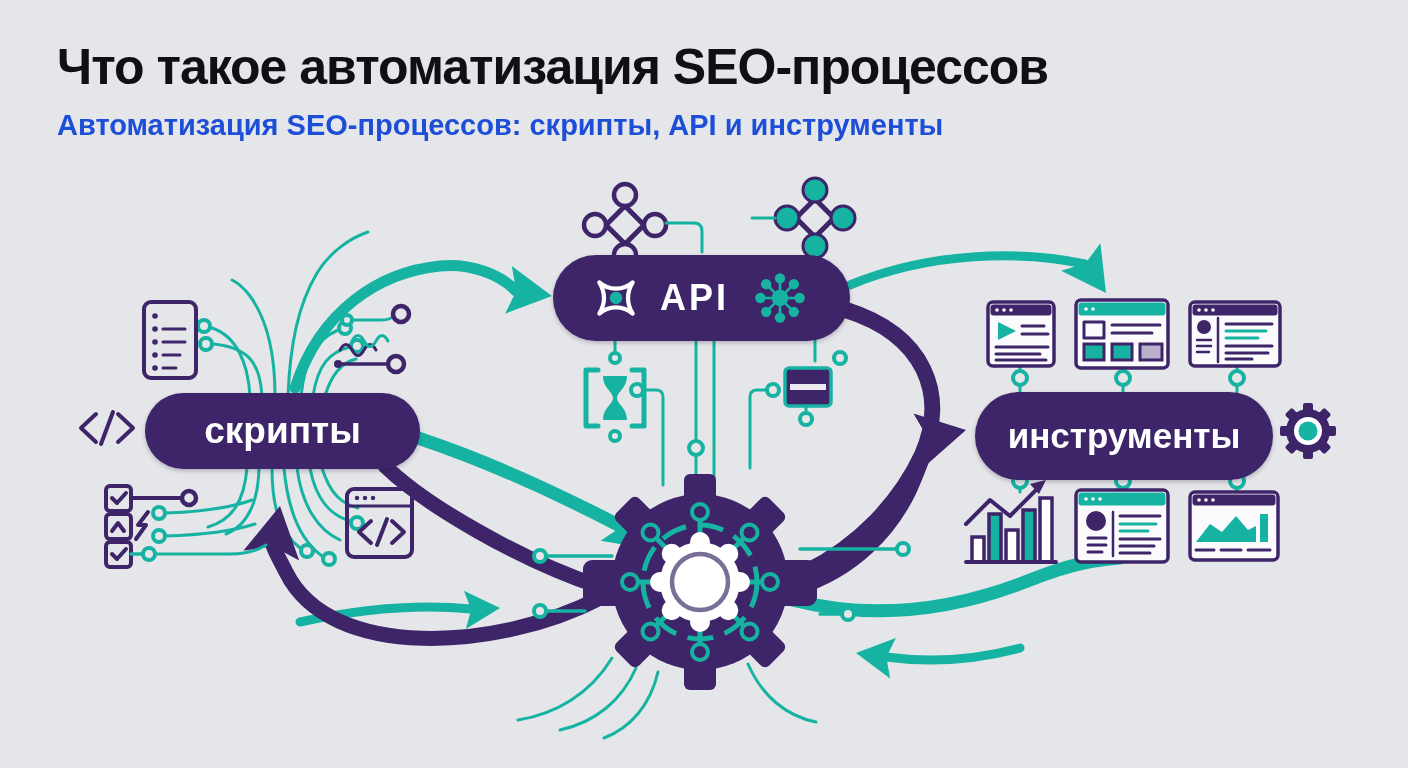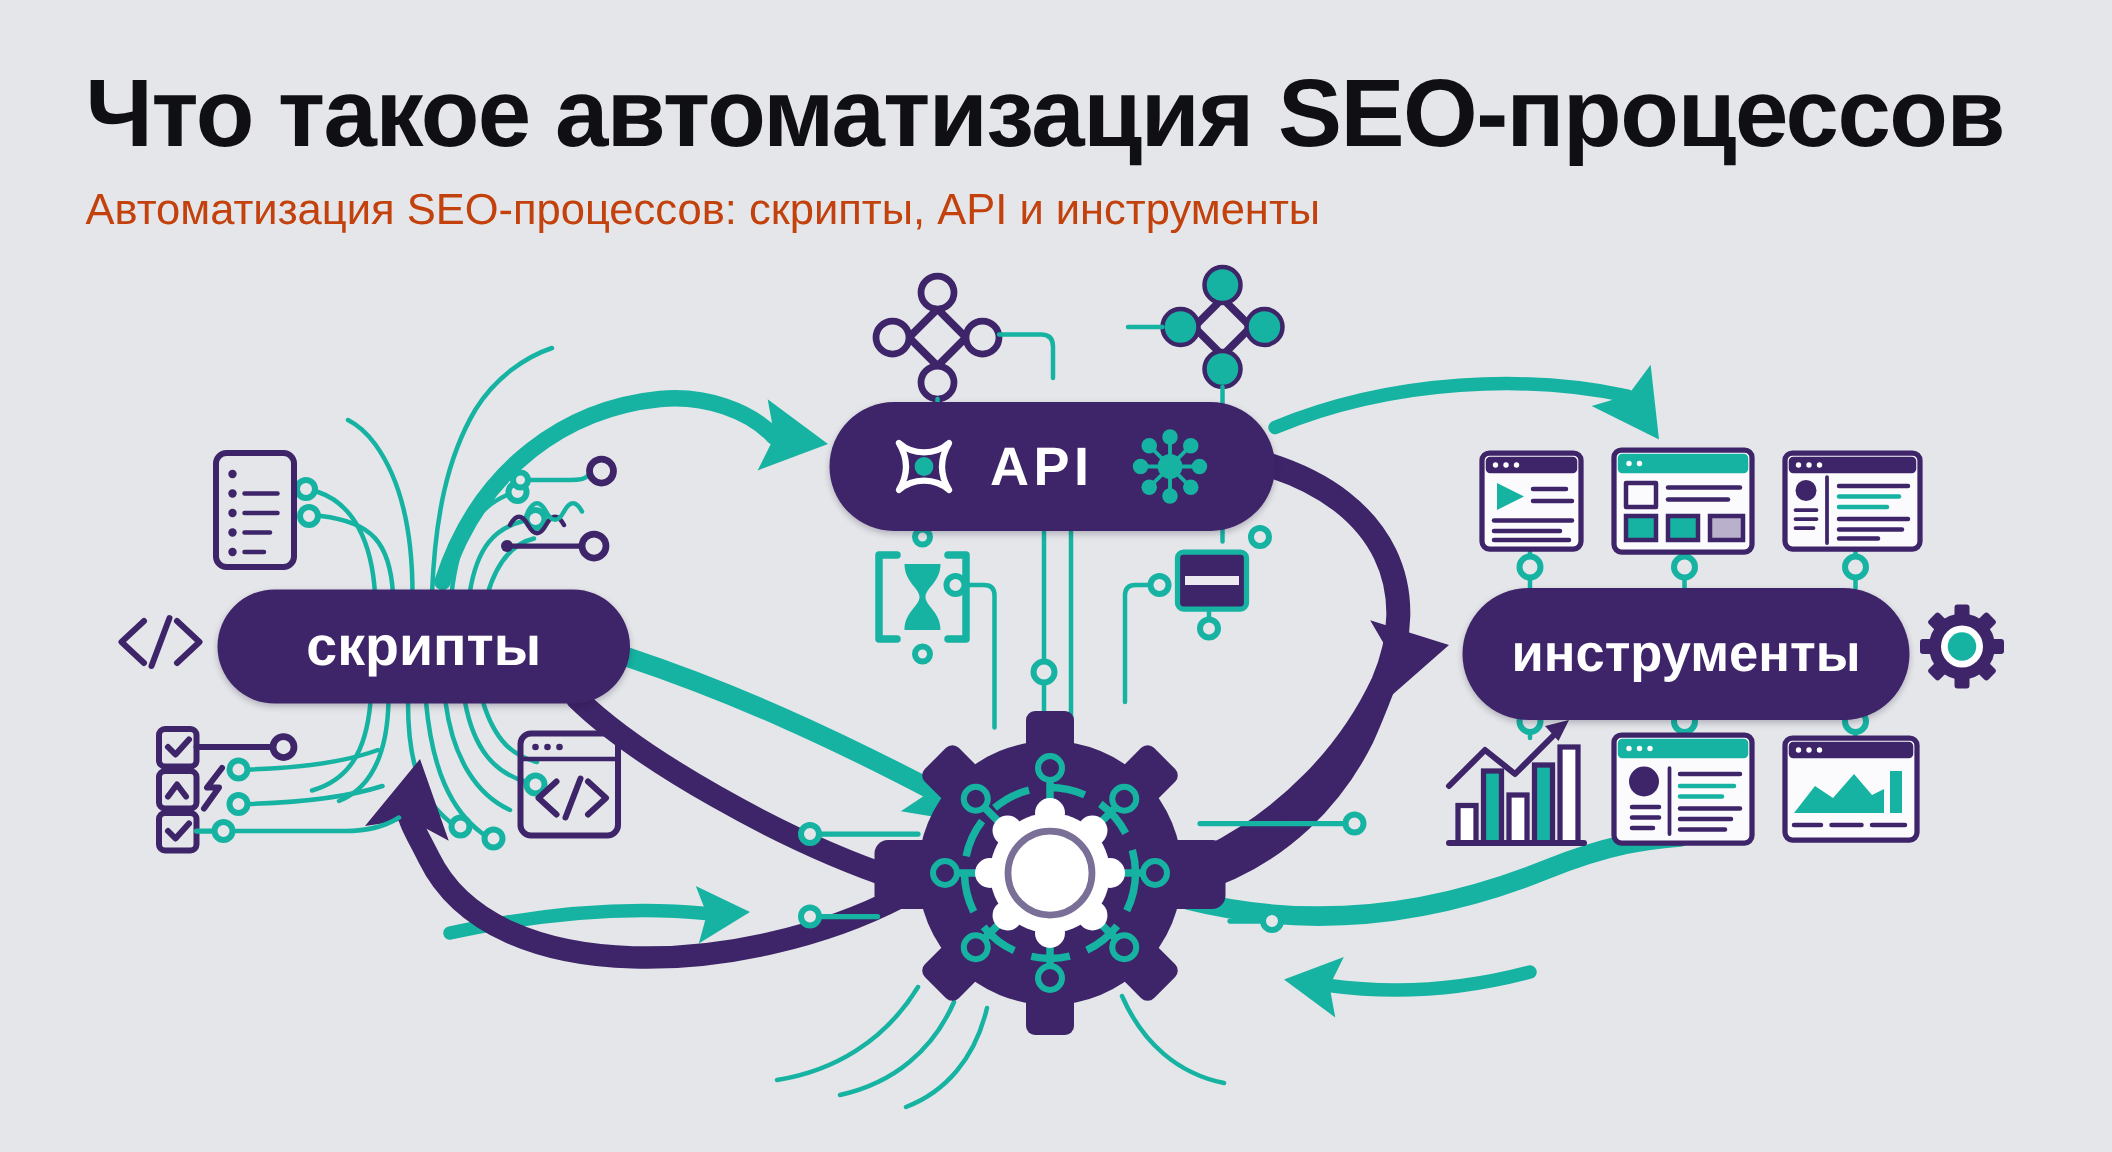--- a/index.html
+++ b/index.html
@@ -3,40 +3,40 @@
 <meta charset="utf-8">
 <style>
   :root{
     --bg:#e4e6e9; --purple:#3e2468; --teal:#16b3a2; --ink:#101014; --white:#ffffff;
   }
   *{margin:0;padding:0;box-sizing:border-box}
   html,body{width:1408px;height:768px;overflow:hidden;background:var(--bg);
     font-family:"Liberation Sans","DejaVu Sans",sans-serif;}
   .stage{position:relative;width:1408px;height:768px;background:var(--bg);}
   .hdr{position:absolute;left:57px;top:40px;z-index:5}
-  .hdr h1{font-size:64px;font-weight:800;color:var(--ink);letter-spacing:-1px;line-height:1.1}
-  .hdr p{margin-top:14px;font-size:29px;font-weight:400;color:#c2410c}
+  .hdr h1{font-size:50px;font-weight:800;color:var(--ink);letter-spacing:-1px;line-height:1.1}
+  .hdr p{margin-top:14px;font-size:29px;font-weight:700;color:#1d4ed8}
   svg.diagram{position:absolute;left:0;top:0;z-index:1}
   
   .p-s{stroke:var(--purple);fill:none;stroke-linecap:round;stroke-linejoin:round}
   .t-s{stroke:var(--teal);fill:none;stroke-linecap:round;stroke-linejoin:round}
   .p-f{fill:var(--purple)} .t-f{fill:var(--teal)} .w-f{fill:#fff}
   .w2{stroke-width:2.5}.w3{stroke-width:3}.w35{stroke-width:3.5}.w4{stroke-width:4}
   .w5{stroke-width:5}.w9{stroke-width:9}.w11{stroke-width:11}.w13{stroke-width:13}
   .w15{stroke-width:15}.w16{stroke-width:16}
   .node-t{fill:var(--bg);stroke:var(--teal);stroke-width:4}
   .node-p{fill:var(--bg);stroke:var(--purple);stroke-width:4.5}
   .frame{fill:#fbfbfd;stroke:var(--purple);stroke-width:3.5}
   
   .pill{position:absolute;z-index:3;background:var(--purple);border-radius:60px;
     display:flex;align-items:center;justify-content:center;color:#fff;font-weight:bold;
     box-shadow:0 2px 4px rgba(30,18,60,.25)}
   .pill span{white-space:nowrap}
   #pill-scripts{left:145px;top:393px;width:275px;height:76px;font-size:37px}
-  #pill-api{left:553px;top:268px;width:297px;height:86px;font-size:36px;letter-spacing:3px;gap:20px}
+  #pill-api{left:553px;top:255px;width:297px;height:86px;font-size:36px;letter-spacing:3px;gap:20px}
   #pill-tools{left:975px;top:392px;width:298px;height:88px;font-size:35px}
 </style>
 </head>
 <body>
 
 <div class="stage">
 
   <div class="hdr">
     <h1>Что такое автоматизация SEO-процессов</h1>
     <p>Автоматизация SEO-процессов: скрипты, API и инструменты</p>

